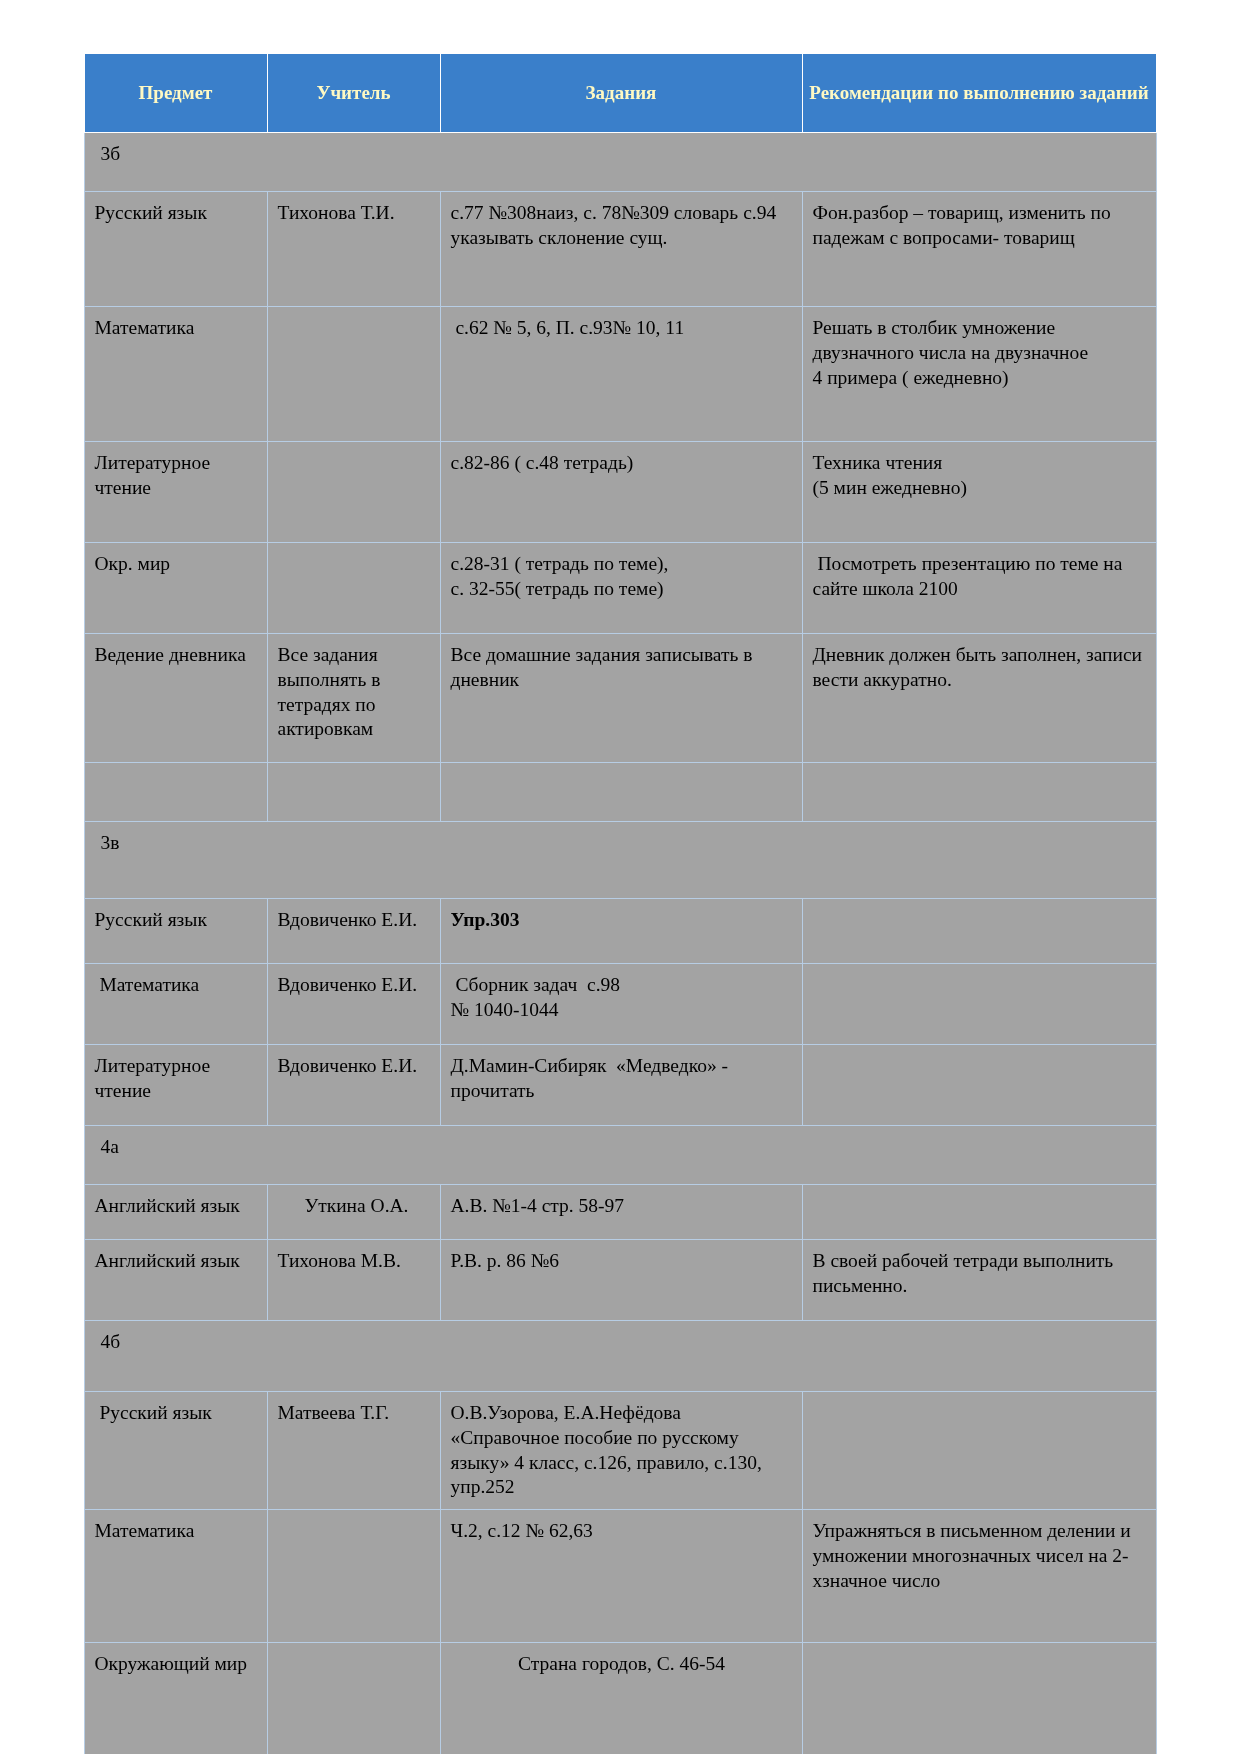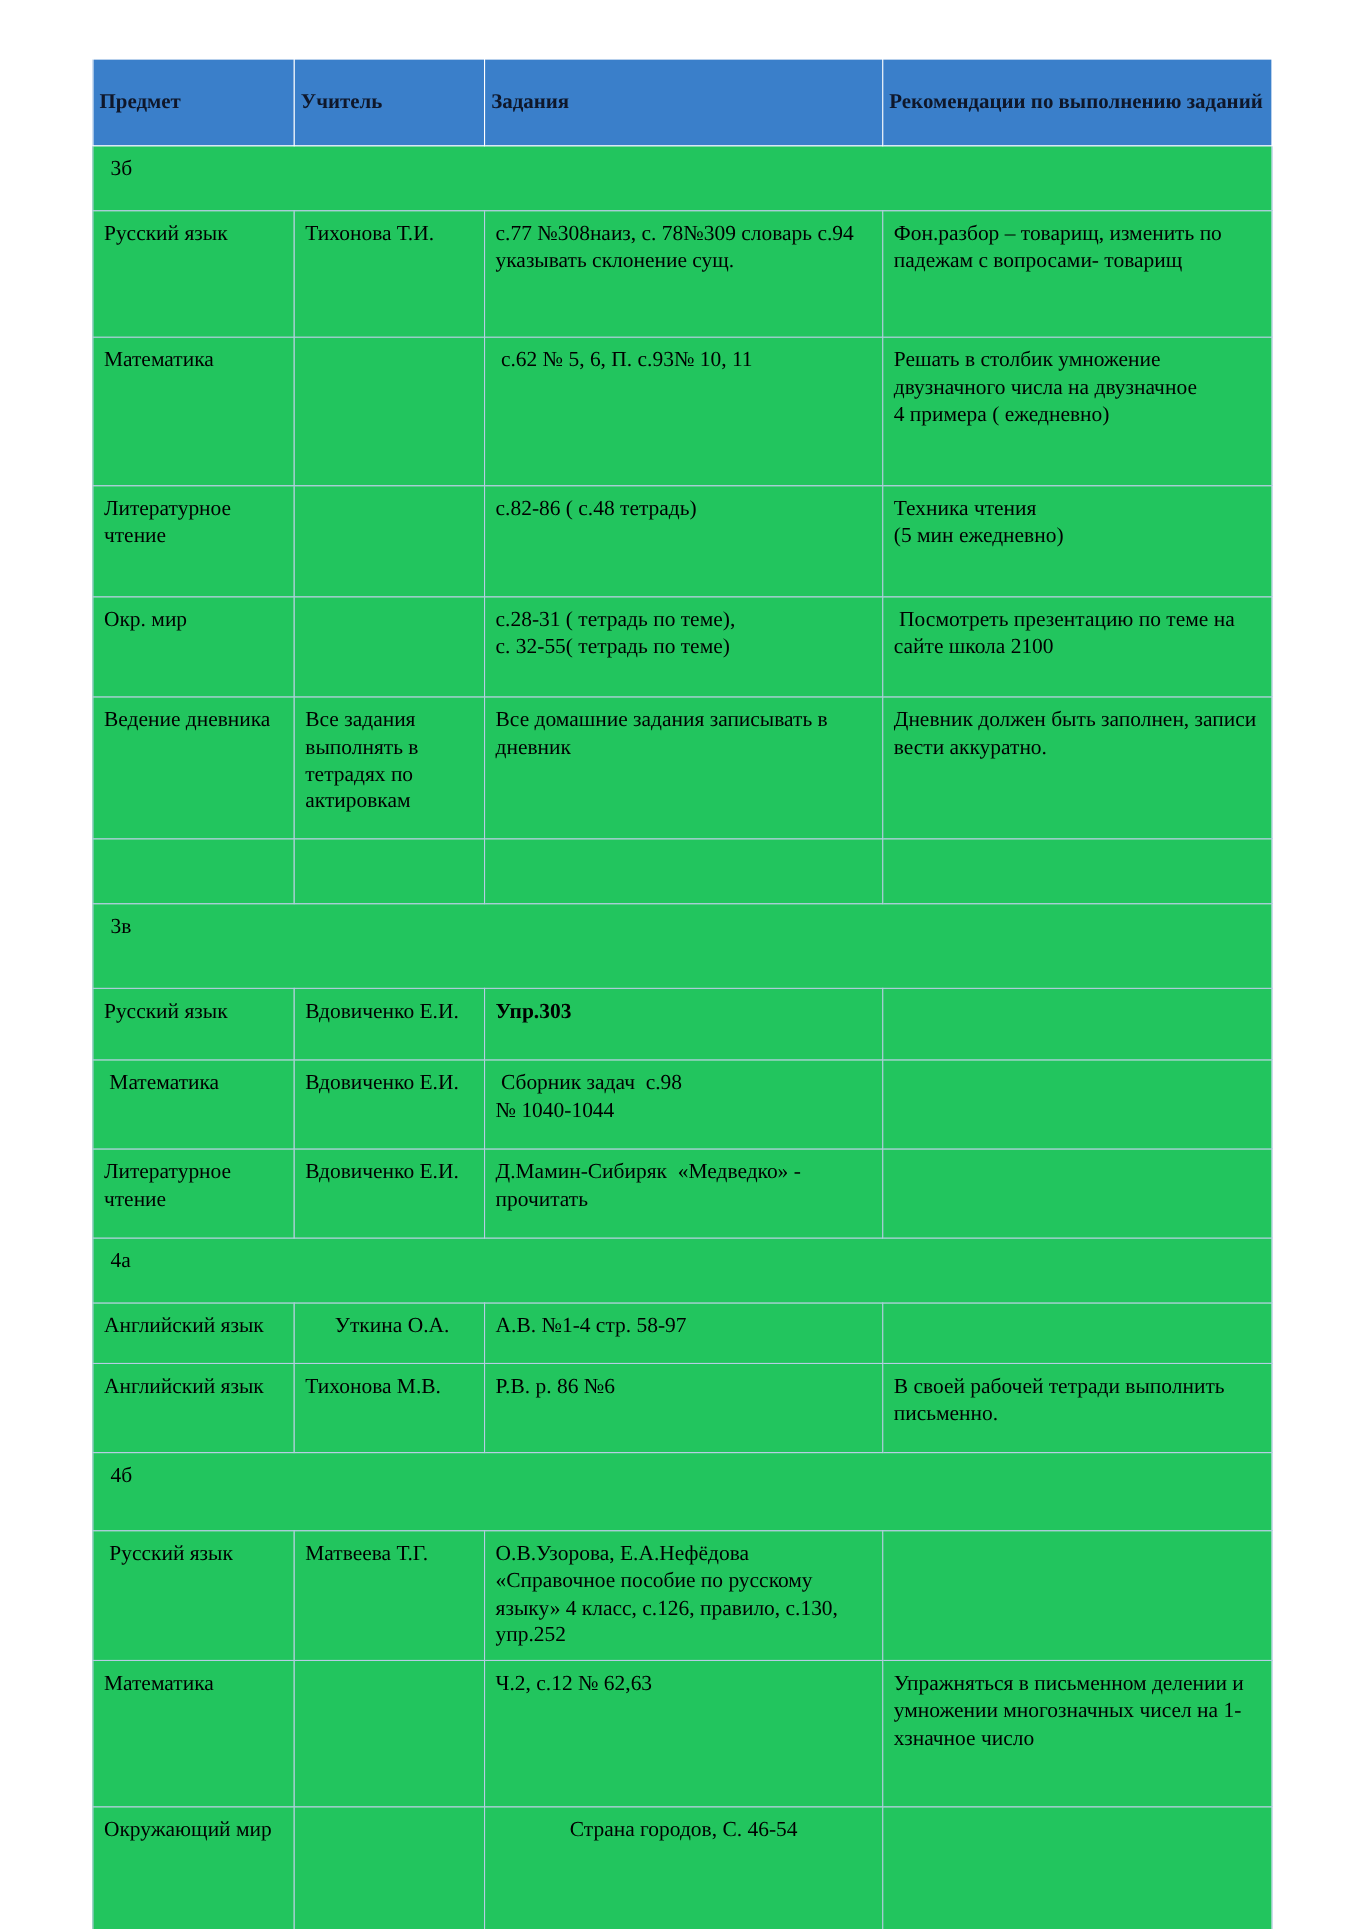--- a/index.html
+++ b/index.html
@@ -29,35 +29,35 @@
     font-size: 19.5px;
     line-height: 1.27;
   }
   table.hw col.c1 { width: 183px; }
   table.hw col.c2 { width: 173px; }
   table.hw col.c3 { width: 362px; }
   table.hw col.c4 { width: 354px; }
 
   thead th {
     background: #3a7fca;
-    color: #0f172a;
+    color: #fef9c3;
     font-weight: bold;
     font-size: 19px;
-    text-align: left;
+    text-align: center;
     vertical-align: middle;
     padding: 10px 6px;
     border: 1px solid #ffffff;
     line-height: 1.3;
     height: 58px;
   }
   tbody td {
     border: 1px solid #b7cde4;
     vertical-align: top;
     padding: 9px 9px 9px 10px;
-    background: #22c55e;
+    background: #a3a3a3;
     word-wrap: break-word;
   }
   tr.group td {
     border: 1px solid #b7cde4;
   }
   td.pad-left-sm { padding-left: 16px; }
   td.center { text-align: center; margin-left: 20px; }
   td.bold { font-weight: bold; }
   .nowrapish { white-space: pre-wrap; }
 </style>
@@ -166,21 +166,21 @@
         <tr>
           <td class="nowrapish" style="height: 52px;"> Русский язык</td>
           <td class="nowrapish">Матвеева Т.Г.</td>
           <td class="nowrapish">О.В.Узорова, Е.А.Нефёдова «Справочное пособие по русскому языку» 4 класс, с.126, правило, с.130, упр.252</td>
           <td class="nowrapish"></td>
         </tr>
         <tr>
           <td class="nowrapish" style="height: 114px;">Математика</td>
           <td class="nowrapish"></td>
           <td class="nowrapish">Ч.2, с.12 № 62,63</td>
-          <td class="nowrapish">Упражняться в письменном делении и умножении многозначных чисел на 1-хзначное число</td>
+          <td class="nowrapish">Упражняться в письменном делении и умножении многозначных чисел на 2-хзначное число</td>
         </tr>
         <tr>
           <td class="nowrapish" style="height: 114px;">Окружающий мир</td>
           <td class="nowrapish"></td>
           <td class="center nowrapish">Страна городов, С. 46-54</td>
           <td class="nowrapish"></td>
         </tr>
       </tbody>
   </table>
 </div>

